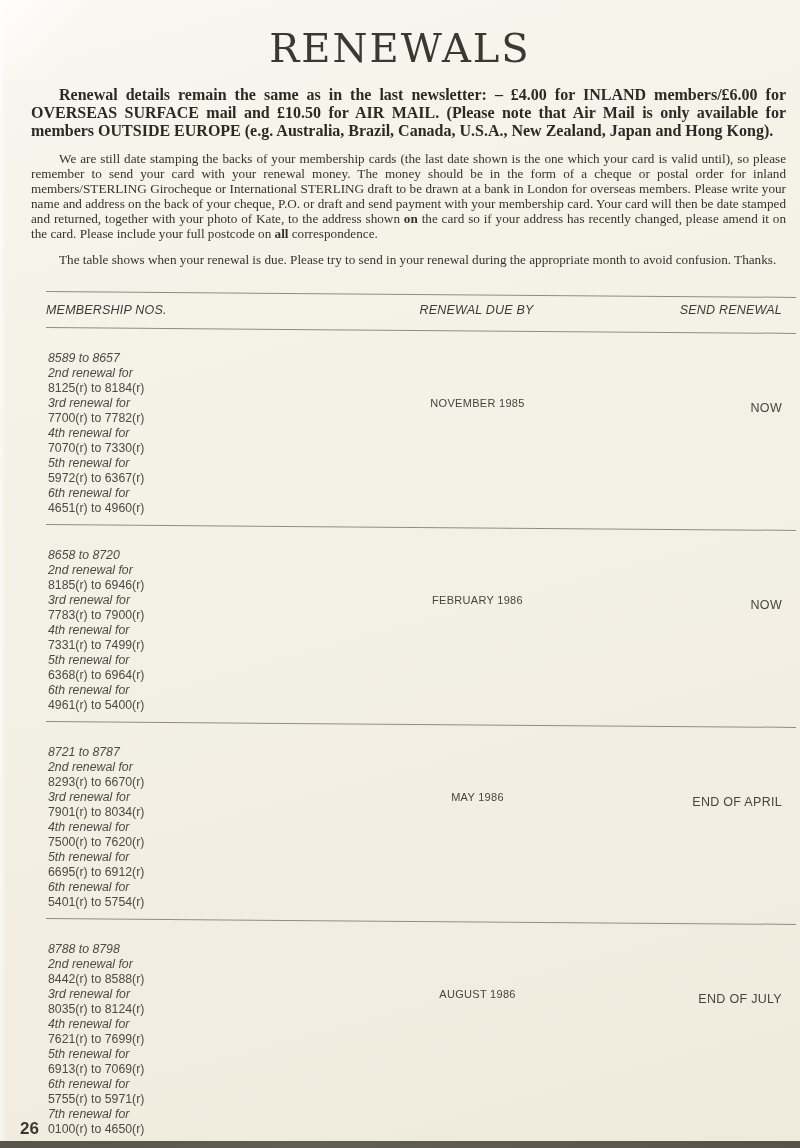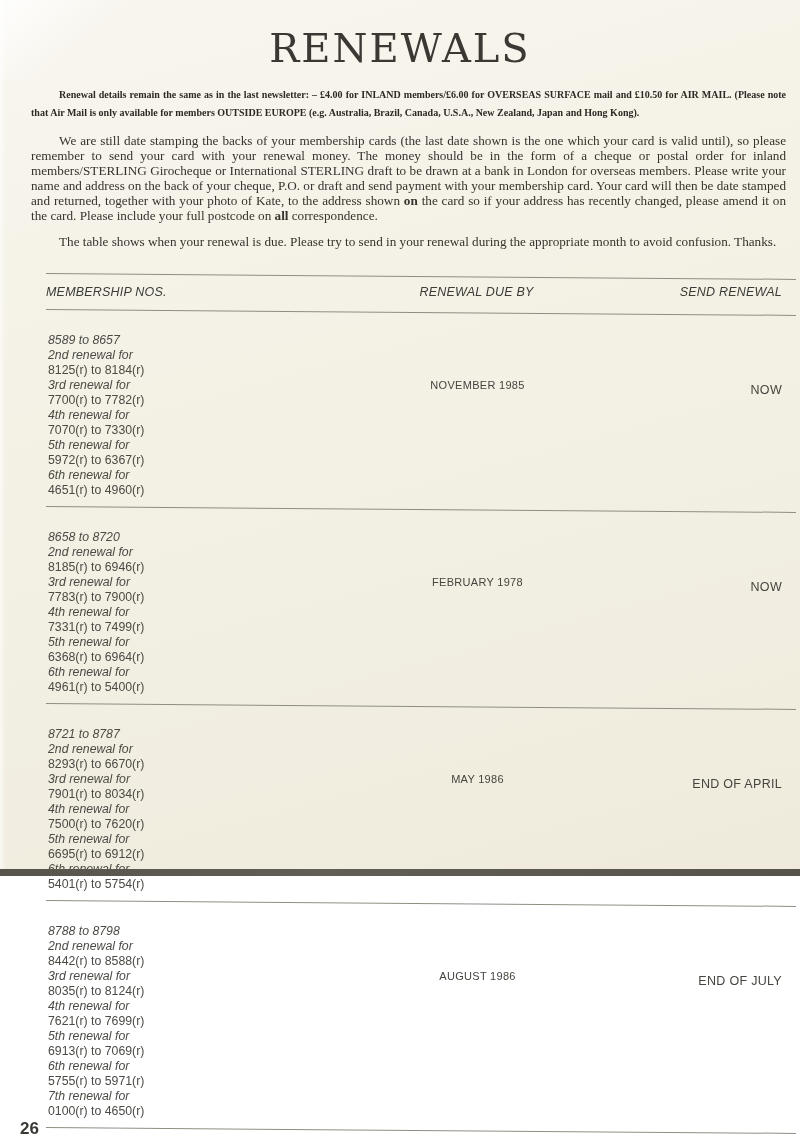--- a/index.html
+++ b/index.html
@@ -1,36 +1,36 @@
 <!DOCTYPE html>
 <html><head>
 <meta charset="utf-8">
 <style>
   html,body{margin:0;padding:0;}
   body{width:800px;height:1148px;overflow:hidden;
        font-family:"Liberation Serif",serif;}
-  .page{position:relative;width:800px;height:876px;
+  .page{position:relative;width:800px;height:1148px;
         background:linear-gradient(165deg,#f8f6ef 0%,#f4f1e6 35%,#f1eee1 75%,#efeadb 100%);
         color:#33312c;}
   
   .crease-top-left{position:absolute;top:0;left:0;width:150px;height:80px;
         background:linear-gradient(135deg,rgba(255,255,255,.85) 0%,rgba(255,255,255,0) 55%);
         pointer-events:none;}
   .edge-left{position:absolute;top:0;left:0;width:6px;height:100%;
         background:linear-gradient(90deg,rgba(255,255,255,.6),rgba(255,255,255,0));}
   .bottom-strip{position:absolute;left:0;bottom:0;width:100%;height:7px;
         background:linear-gradient(90deg,#57544b,#615e55 40%,#56534a);}
   
   .title{margin:0;padding-top:26px;text-align:center;
         font-family:"DejaVu Serif",serif;font-weight:400;
         font-size:40px;line-height:44px;letter-spacing:2px;color:#3b3834;}
   
   .paras{margin-top:16px;padding:0 14px 0 31px;}
   .body-para{margin:0 0 11px 0;text-align:justify;text-indent:28px;color:#35332d;}
-  .body-para.lead{font-weight:bold;font-size:10px;line-height:18px;color:#2c2a25;}
+  .body-para.lead{font-weight:bold;font-size:16px;line-height:18px;color:#2c2a25;}
   .body-para.normal{font-size:13.2px;line-height:15px;}
   .b{font-weight:bold;}
   
   .rtable{margin:24px 4px 0 46px;width:750px;font-family:"Liberation Sans",sans-serif;}
   .rule{height:1px;background:#8f8d83;transform:rotate(0.45deg);transform-origin:0 50%;}
   .thead{display:flex;align-items:center;height:35px;color:#3c3b37;
         font-size:12.5px;font-style:italic;letter-spacing:.2px;}
   .th-members{width:300px;}
   .th-due{flex:1;text-align:center;}
   .th-send{width:175px;text-align:right;padding-right:14px;}
@@ -94,21 +94,21 @@
             <div class="mline">8185(r) to 6946(r)</div>
             <div class="mline it">3rd renewal for</div>
             <div class="mline">7783(r) to 7900(r)</div>
             <div class="mline it">4th renewal for</div>
             <div class="mline">7331(r) to 7499(r)</div>
             <div class="mline it">5th renewal for</div>
             <div class="mline">6368(r) to 6964(r)</div>
             <div class="mline it">6th renewal for</div>
             <div class="mline">4961(r) to 5400(r)</div>
           </div>
-          <div class="cell-due">FEBRUARY 1978</div>
+          <div class="cell-due">FEBRUARY 1986</div>
           <div class="cell-send">NOW</div>
         </div>
         <div class="rule"></div>
         <div class="trow">
           <div class="cell-members">
             <div class="mline it">8721 to 8787</div>
             <div class="mline it">2nd renewal for</div>
             <div class="mline">8293(r) to 6670(r)</div>
             <div class="mline it">3rd renewal for</div>
             <div class="mline">7901(r) to 8034(r)</div>

